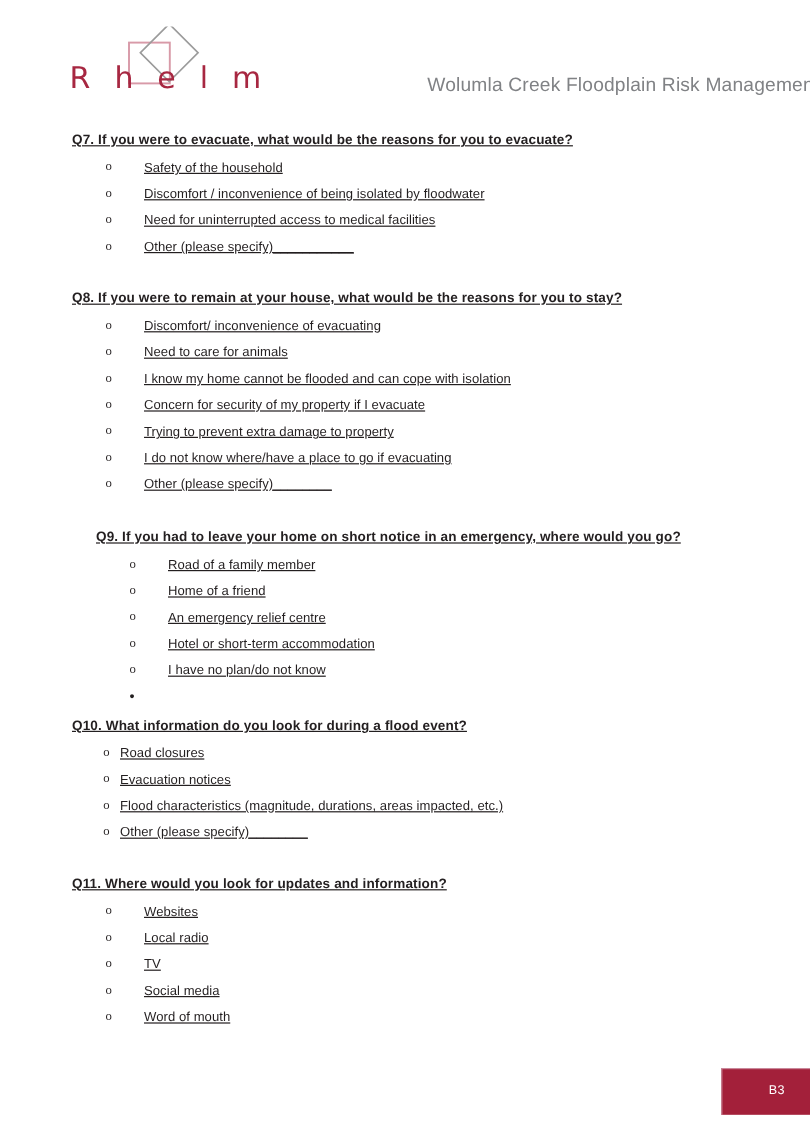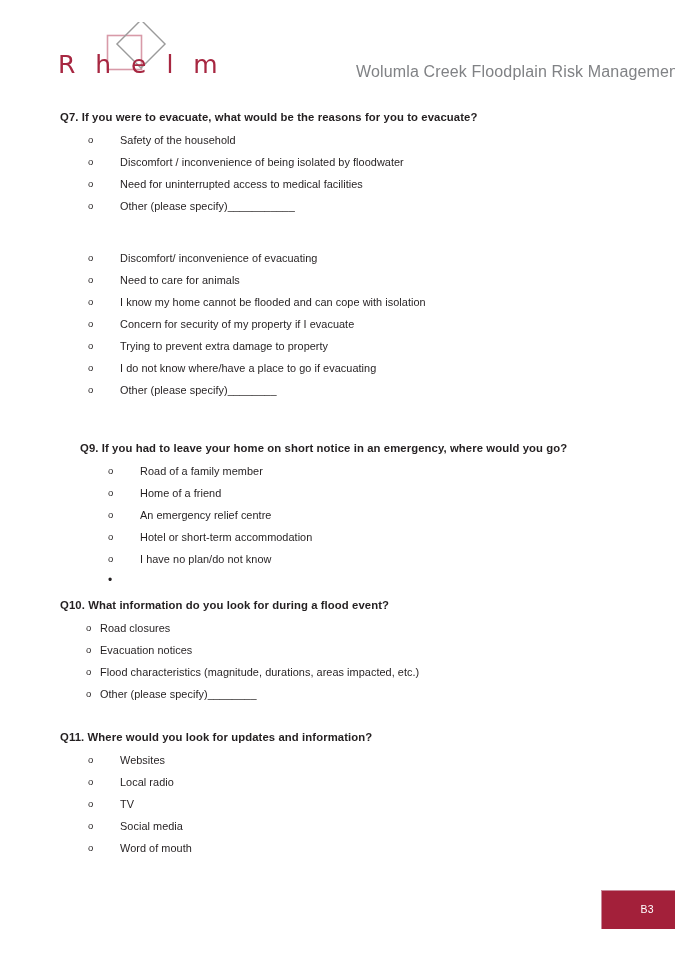--- a/index.html
+++ b/index.html
@@ -70,20 +70,21 @@
   .content {
     position: absolute;
     left: 0;
     top: 96px;
     width: 675px;
   }
 
   .qblock {
     position: relative;
     margin: 0 0 0 0;
+    text-decoration: underline;
   }
   .qtitle {
     position: relative;
     margin-left: 60px;
     font-size: 11.3px;
     font-weight: bold;
     color: #231f20;
     letter-spacing: 0.1px;
     line-height: 14px;
     white-space: nowrap;
@@ -185,20 +186,21 @@
               <span class="marker">o</span>
               <span class="otext">Need for uninterrupted access to medical facilities</span>
             </li>
             <li class="opt" style="margin-top: 8px;">
               <span class="marker">o</span>
               <span class="otext">Other (please specify)___________</span>
             </li>
           </ul>
         </div>
         <div class="qblock" style="position: absolute; left: 0px; top: 146px; width: 675px;">
+          <div class="qtitle">Q8. If you were to remain at your house, what would be the reasons for you to stay?</div>
           <ul class="opts wide">
             <li class="opt" style="margin-top: 9px;">
               <span class="marker">o</span>
               <span class="otext">Discomfort/ inconvenience of evacuating</span>
             </li>
             <li class="opt" style="margin-top: 8px;">
               <span class="marker">o</span>
               <span class="otext">Need to care for animals</span>
             </li>
             <li class="opt" style="margin-top: 8px;">

